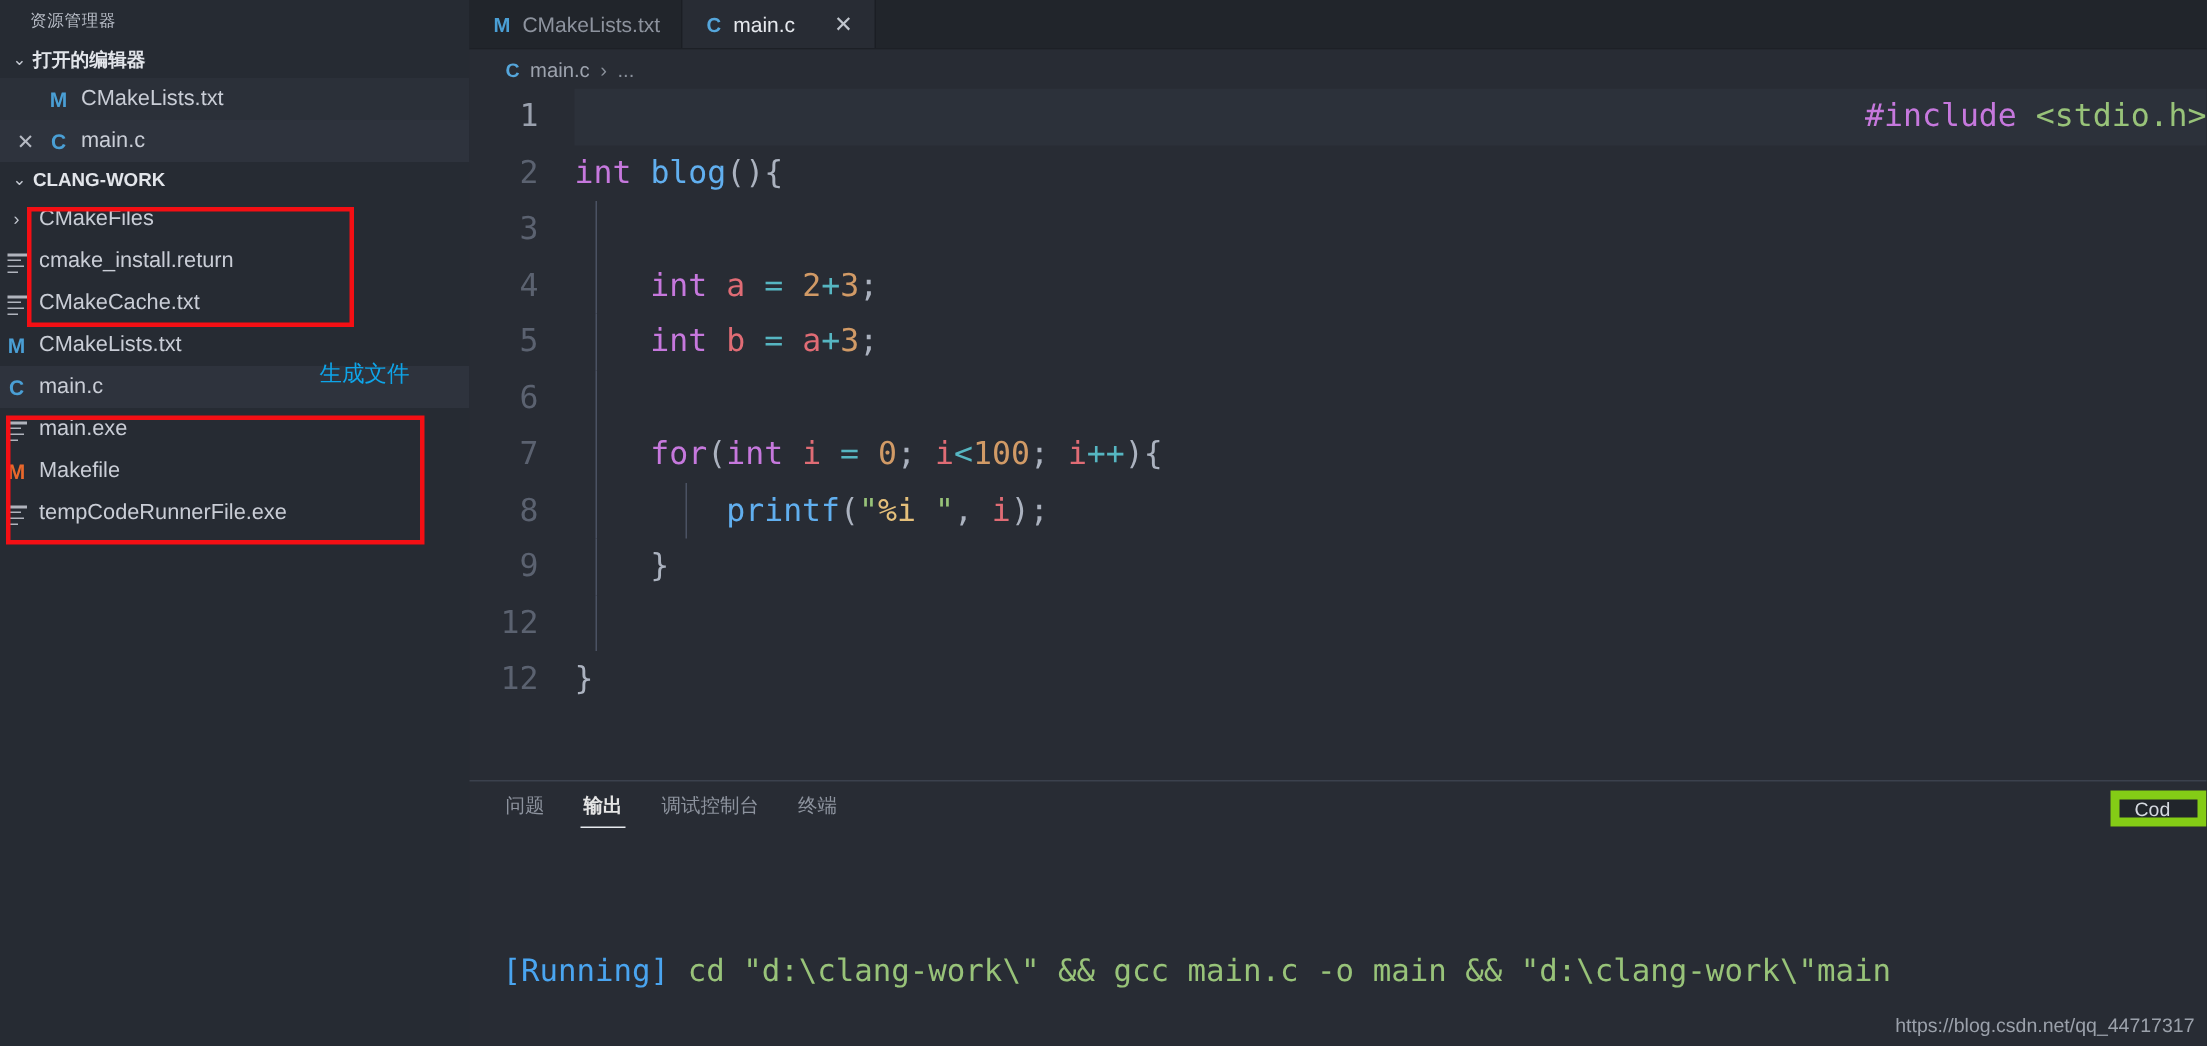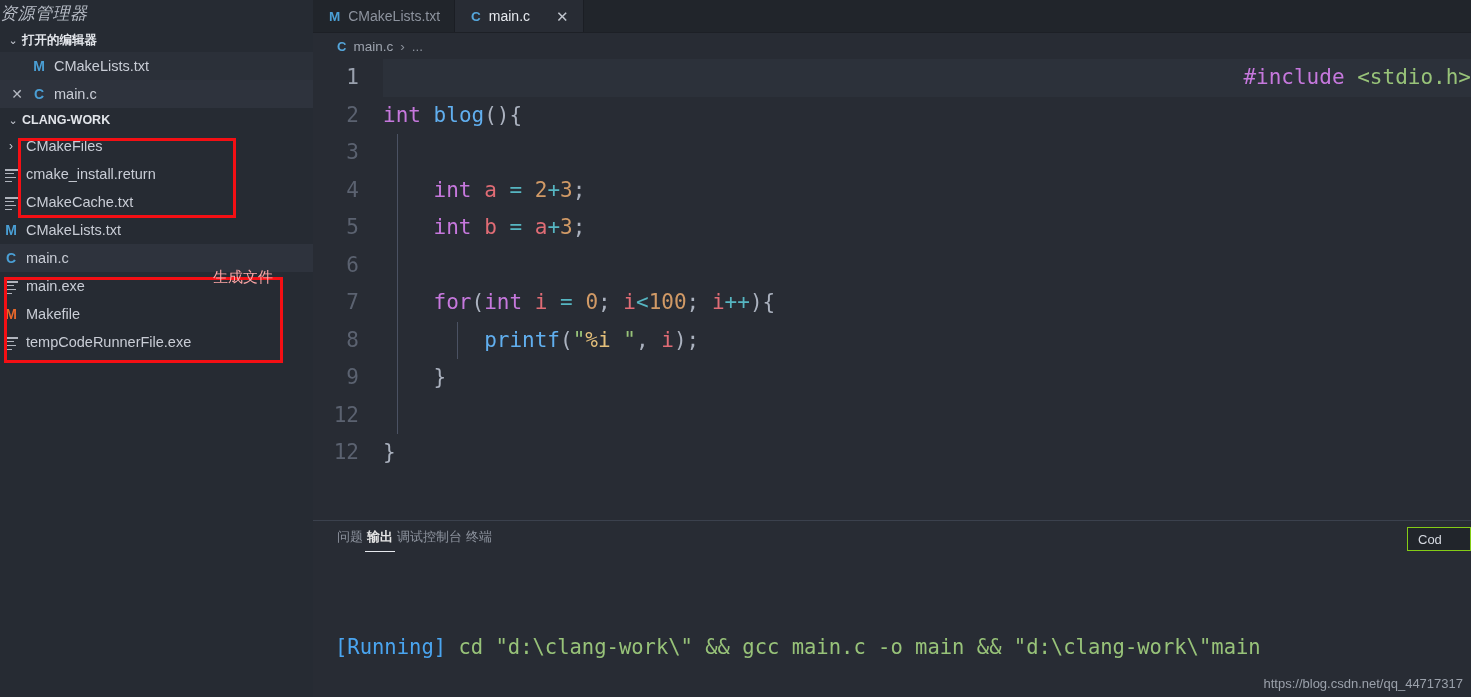--- a/index.html
+++ b/index.html
@@ -18,24 +18,24 @@
   
   .sidebar {
     width: 313px; height: 697px;
     background: #262b33;
     flex: 0 0 313px;
     position: relative;
     overflow: hidden;
   }
   .sidebar-title {
     height: 28px; line-height: 28px;
-    font-size: 17px;
+    padding-left: 20px;
+    font-size: 11px;
     color: #b8bdc7;
     letter-spacing: .5px;
-    font-style: italic;
   }
   .section-header {
     height: 24px; line-height: 24px;
     display: flex; align-items: center;
     font-size: 12.5px;
     font-weight: bold;
     color: #e2e5ea;
     padding-left: 4px;
     cursor: pointer;
   }
@@ -95,26 +95,25 @@
 
   
   .redbox {
     position: absolute;
     border: 3px solid #f40f14;
     pointer-events: none;
     box-sizing: border-box;
   }
   .annot {
     position: absolute;
-    color: #fca5a5;
+    color: #0ea5e9;
     font-size: 15px;
     font-family: "DejaVu Sans", sans-serif;
     white-space: nowrap;
     pointer-events: none;
-    margin-top: 28px;
   }
 
   
   .main {
     flex: 1 1 auto;
     display: flex; flex-direction: column;
     background: #282c34;
     min-width: 0;
     position: relative;
   }
@@ -213,20 +212,21 @@
     height: 176px;
     background: #282c34;
     border-top: 1px solid #3b414d;
     position: relative;
     overflow: hidden;
   }
   .panel-tabs {
     height: 34px;
     display: flex; align-items: center;
     padding-left: 22px;
+    gap: 22px;
   }
   .panel-tab {
     font-size: 13px;
     color: #8d939e;
     cursor: pointer;
     position: relative;
     padding: 6px 2px 8px 2px;
   }
   .panel-tab.active {
     color: #e5e5e5;
@@ -250,21 +250,21 @@
   .term-line { height: 37px; white-space: pre; }
   .c-blue { color: #4aa5f0; }
   .c-green { color: #98c379; }
 
   .channel-select {
     position: absolute;
     top: 6px; right: 0;
     height: 24px;
     min-width: 64px;
     background: #21252b;
-    border: 1px solid #84cc16;
+    border: 6px solid #84cc16;
     color: #d5d9e0;
     font-size: 13px;
     display: flex; align-items: center;
     padding: 0 10px;
     box-sizing: border-box;
     overflow: hidden;
     white-space: nowrap;
     cursor: pointer;
   }
 

